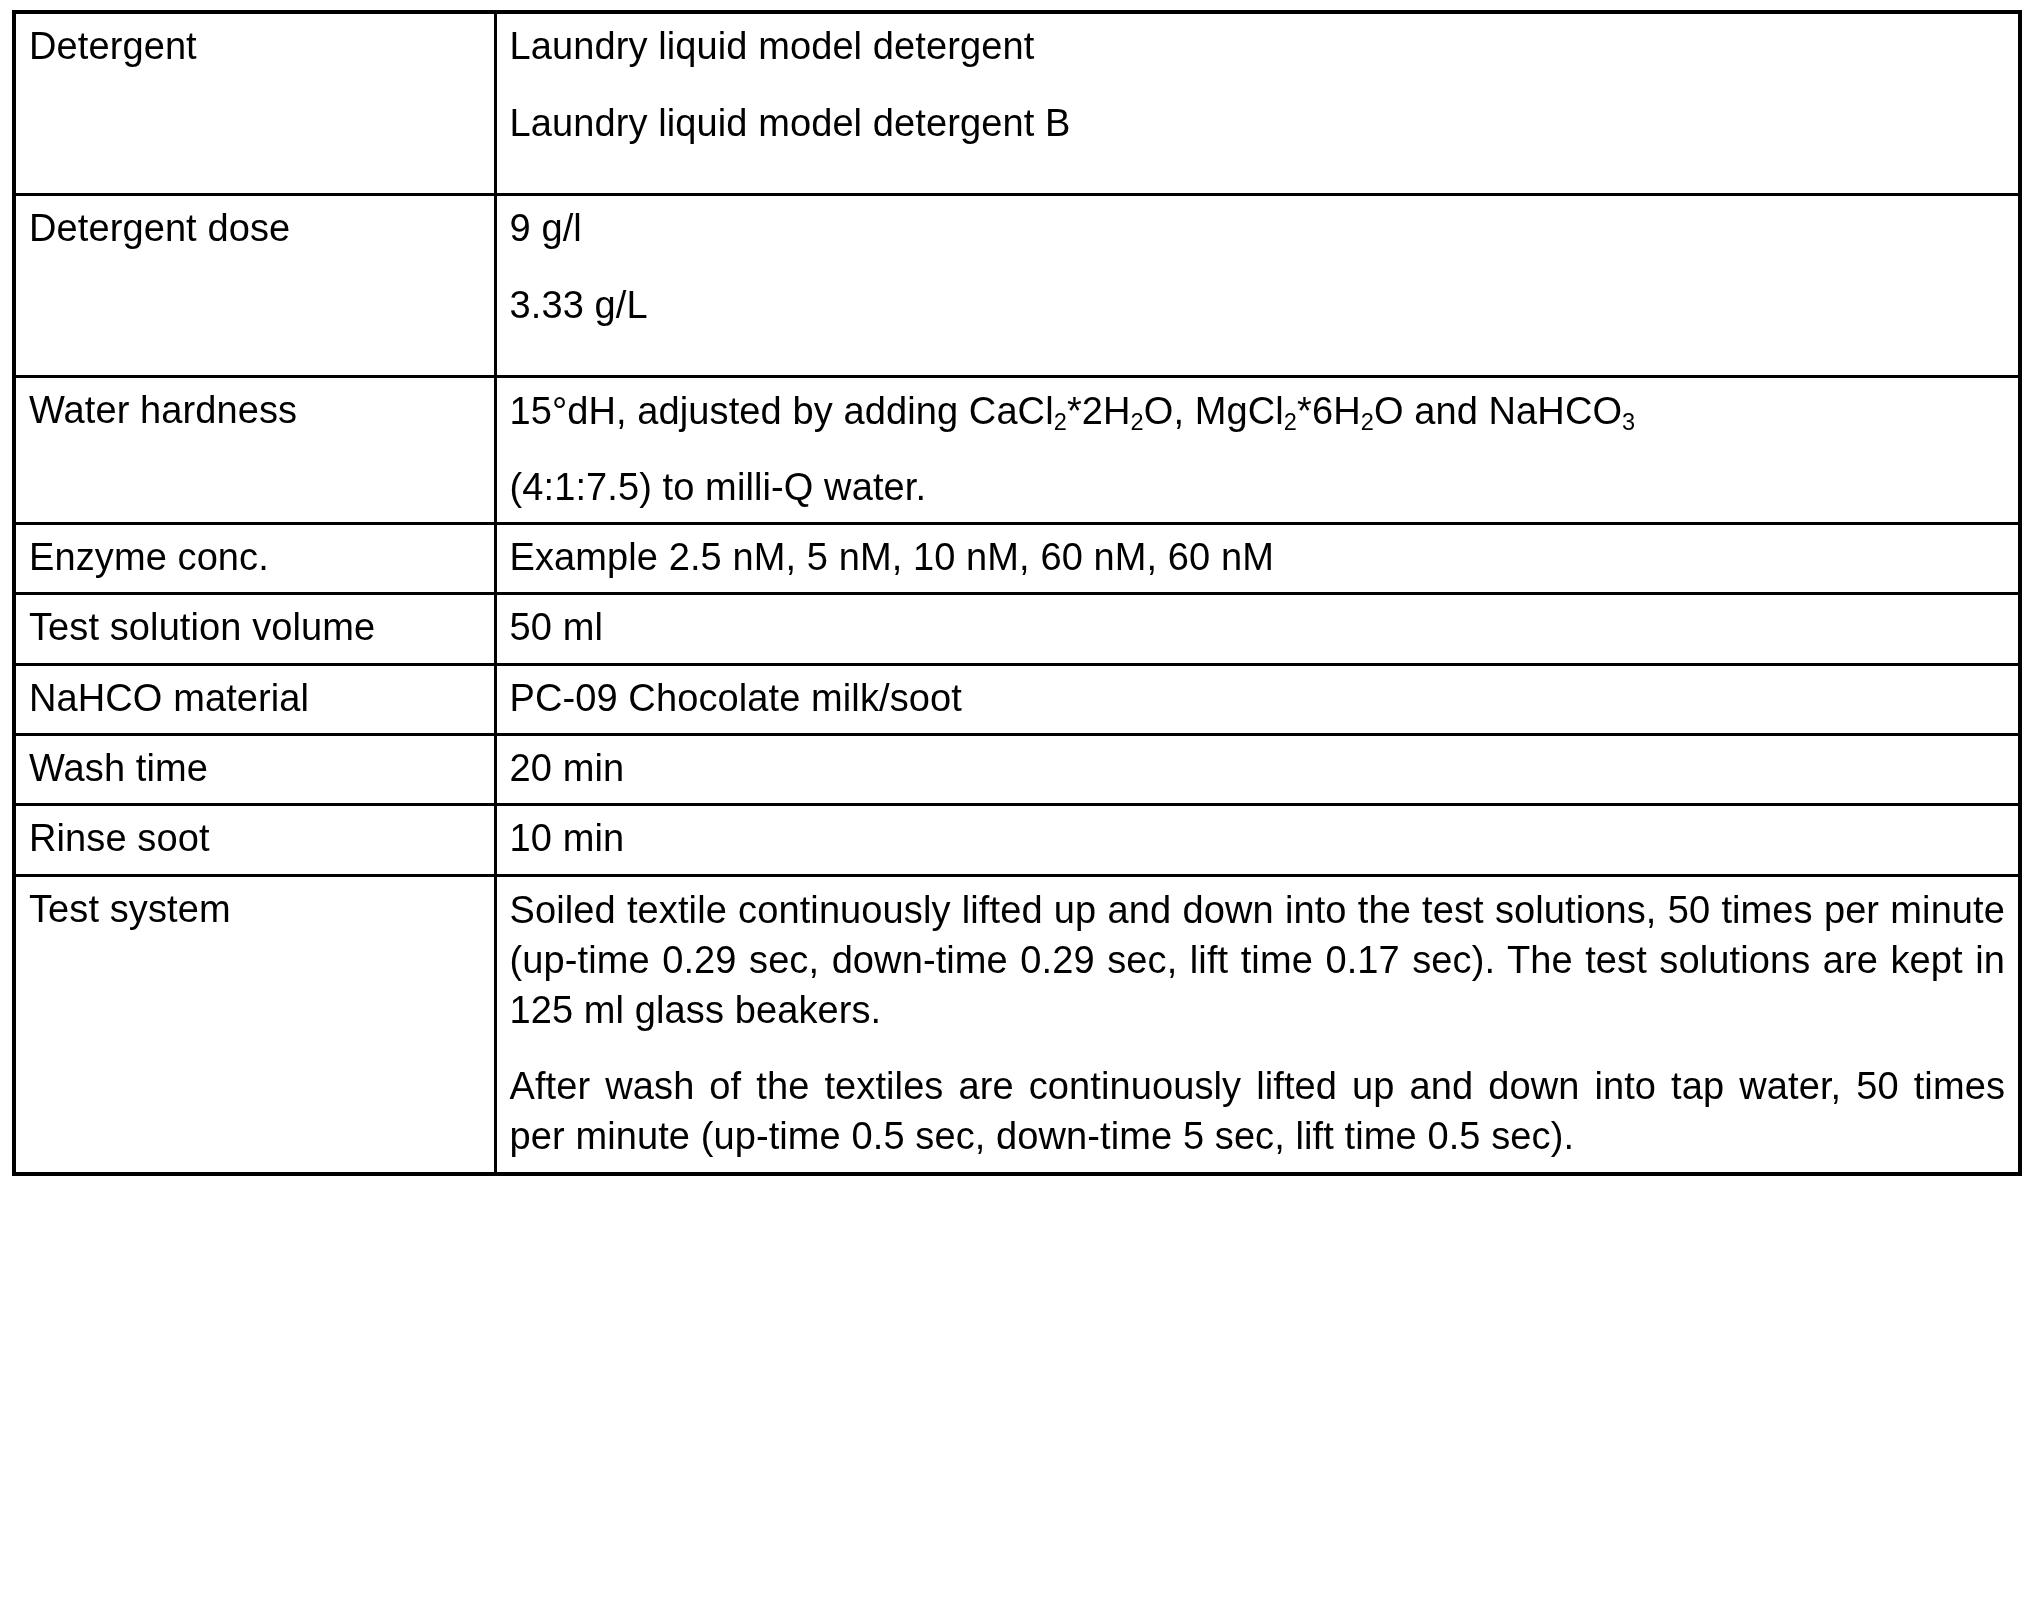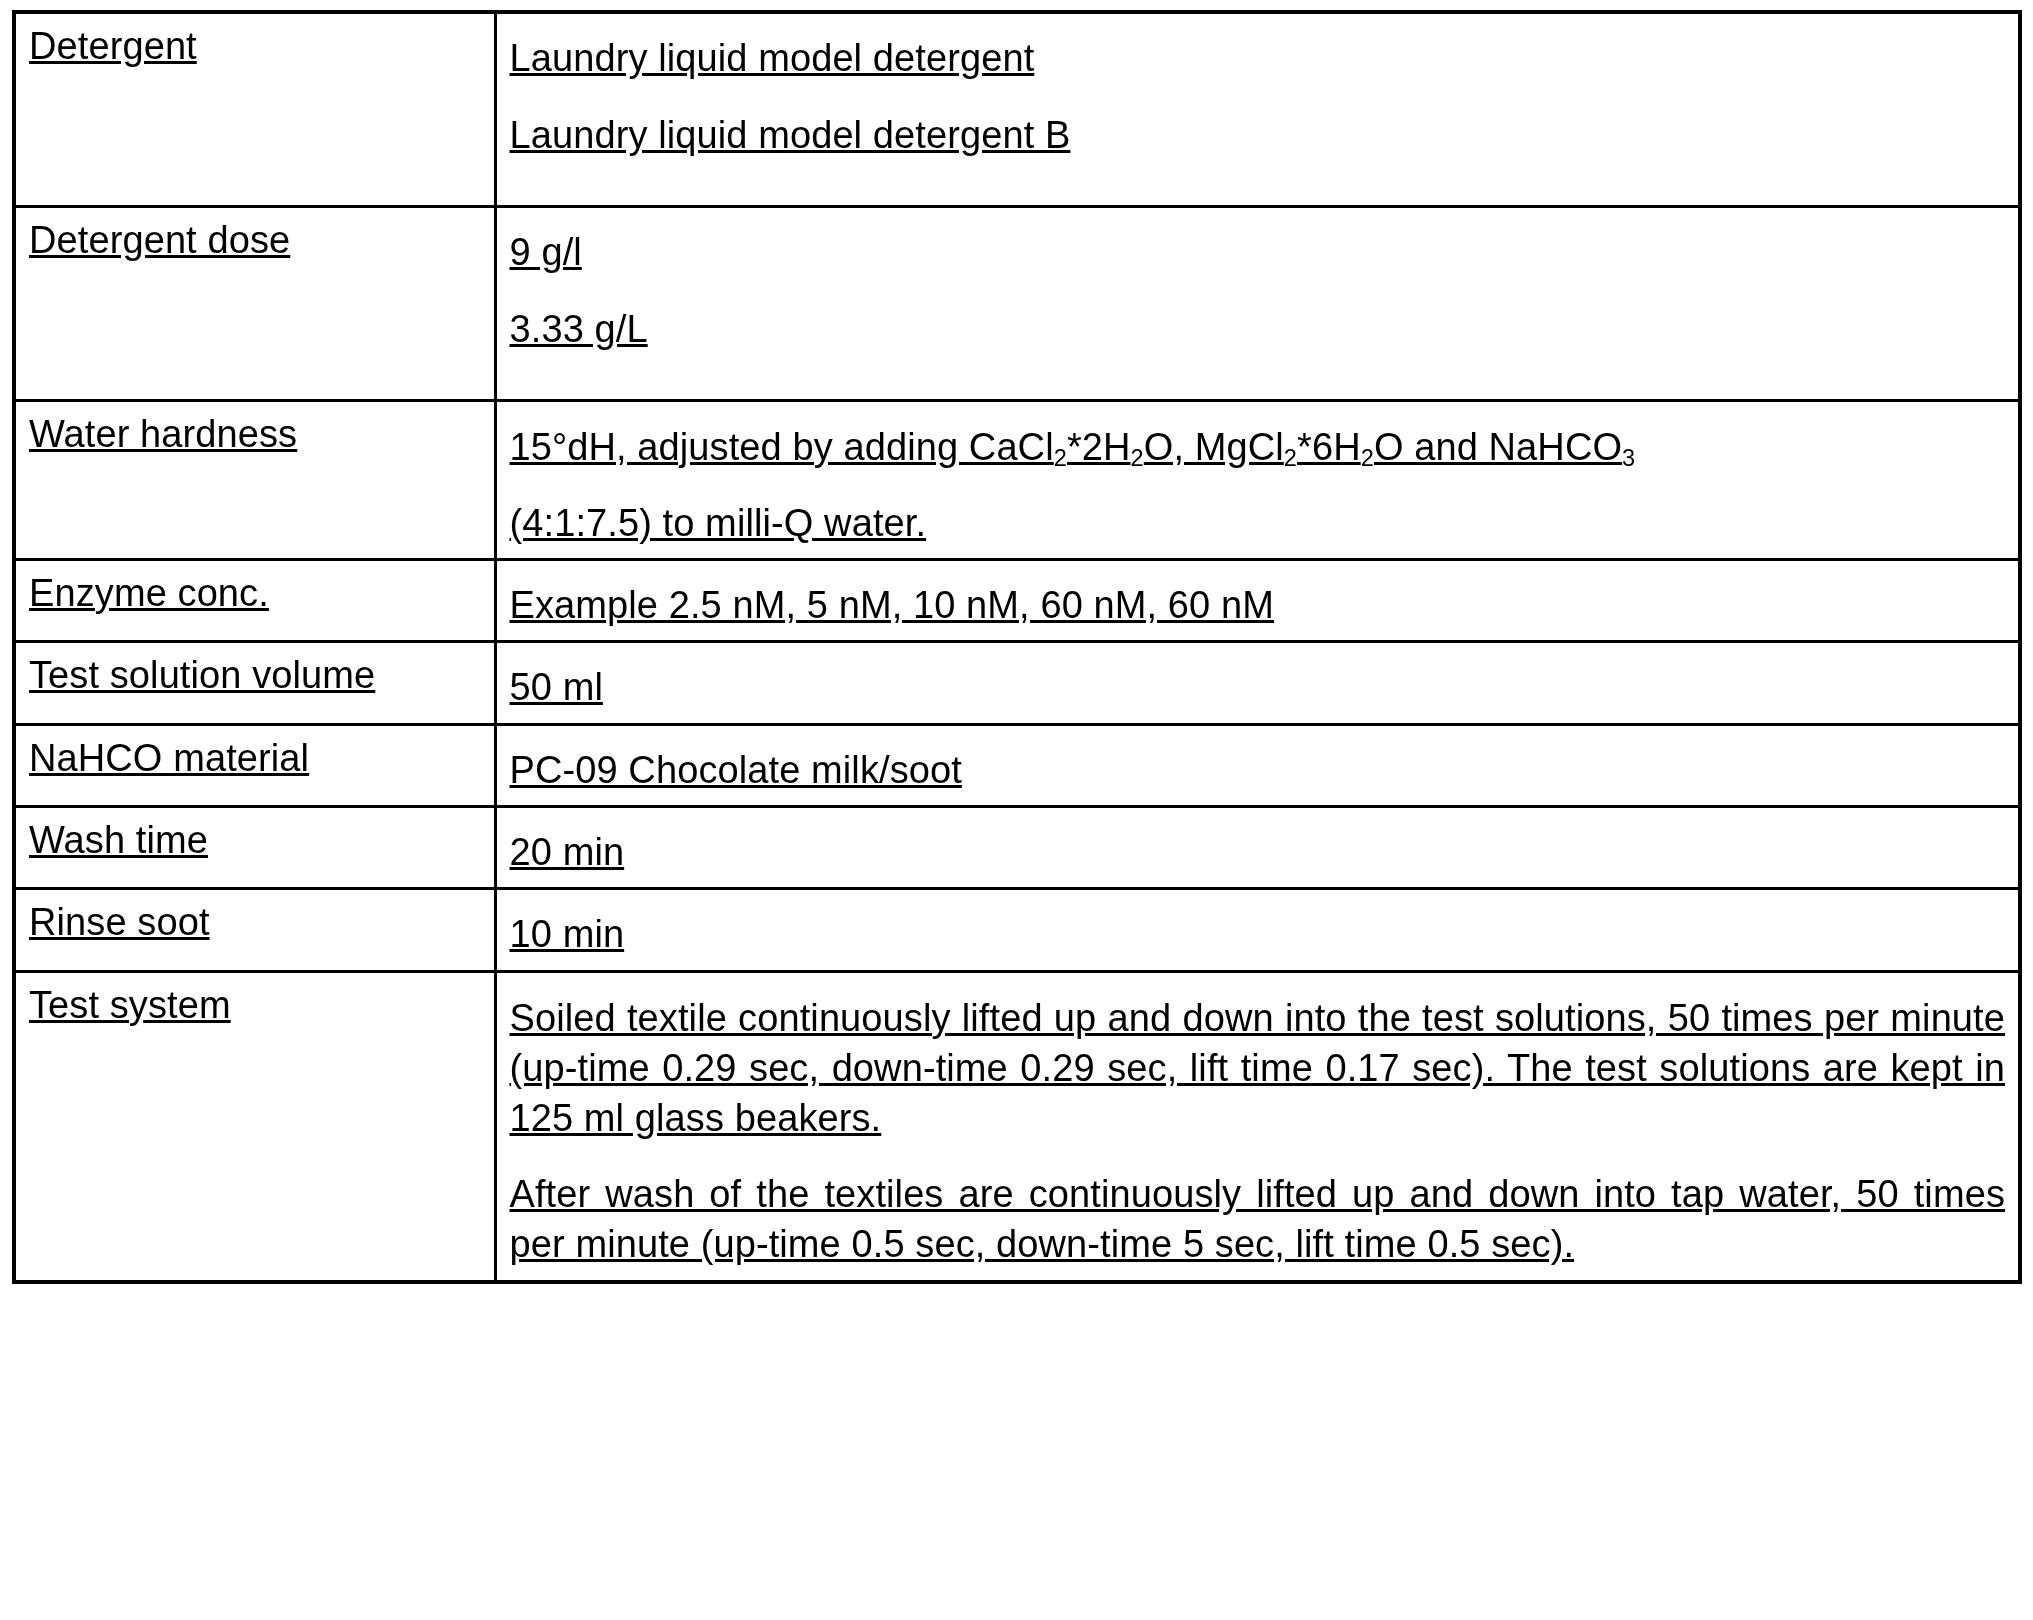--- a/index.html
+++ b/index.html
@@ -34,29 +34,28 @@
   table.param-table col.col-value { width: 1525px; }
 
   table.param-table td {
     border: 3px solid #000000;
     vertical-align: top;
     padding: 8px 13px 10px 13px;
     font-size: 38px;
     line-height: 1.30;
     font-family: "Liberation Sans", sans-serif;
     letter-spacing: 0.1px;
-    text-decoration: underline;
   }
 
   td.label-cell {
     white-space: nowrap;
   }
 
   td.value-cell p {
-    margin: 12px 0 0 0;
+    margin: 0 0 0 0;
   }
   td.value-cell p + p {
     margin-top: 28px;
   }
 
   
   td.value-cell.justify p {
     text-align: justify;
     text-align-last: left;
     line-height: 1.32;

